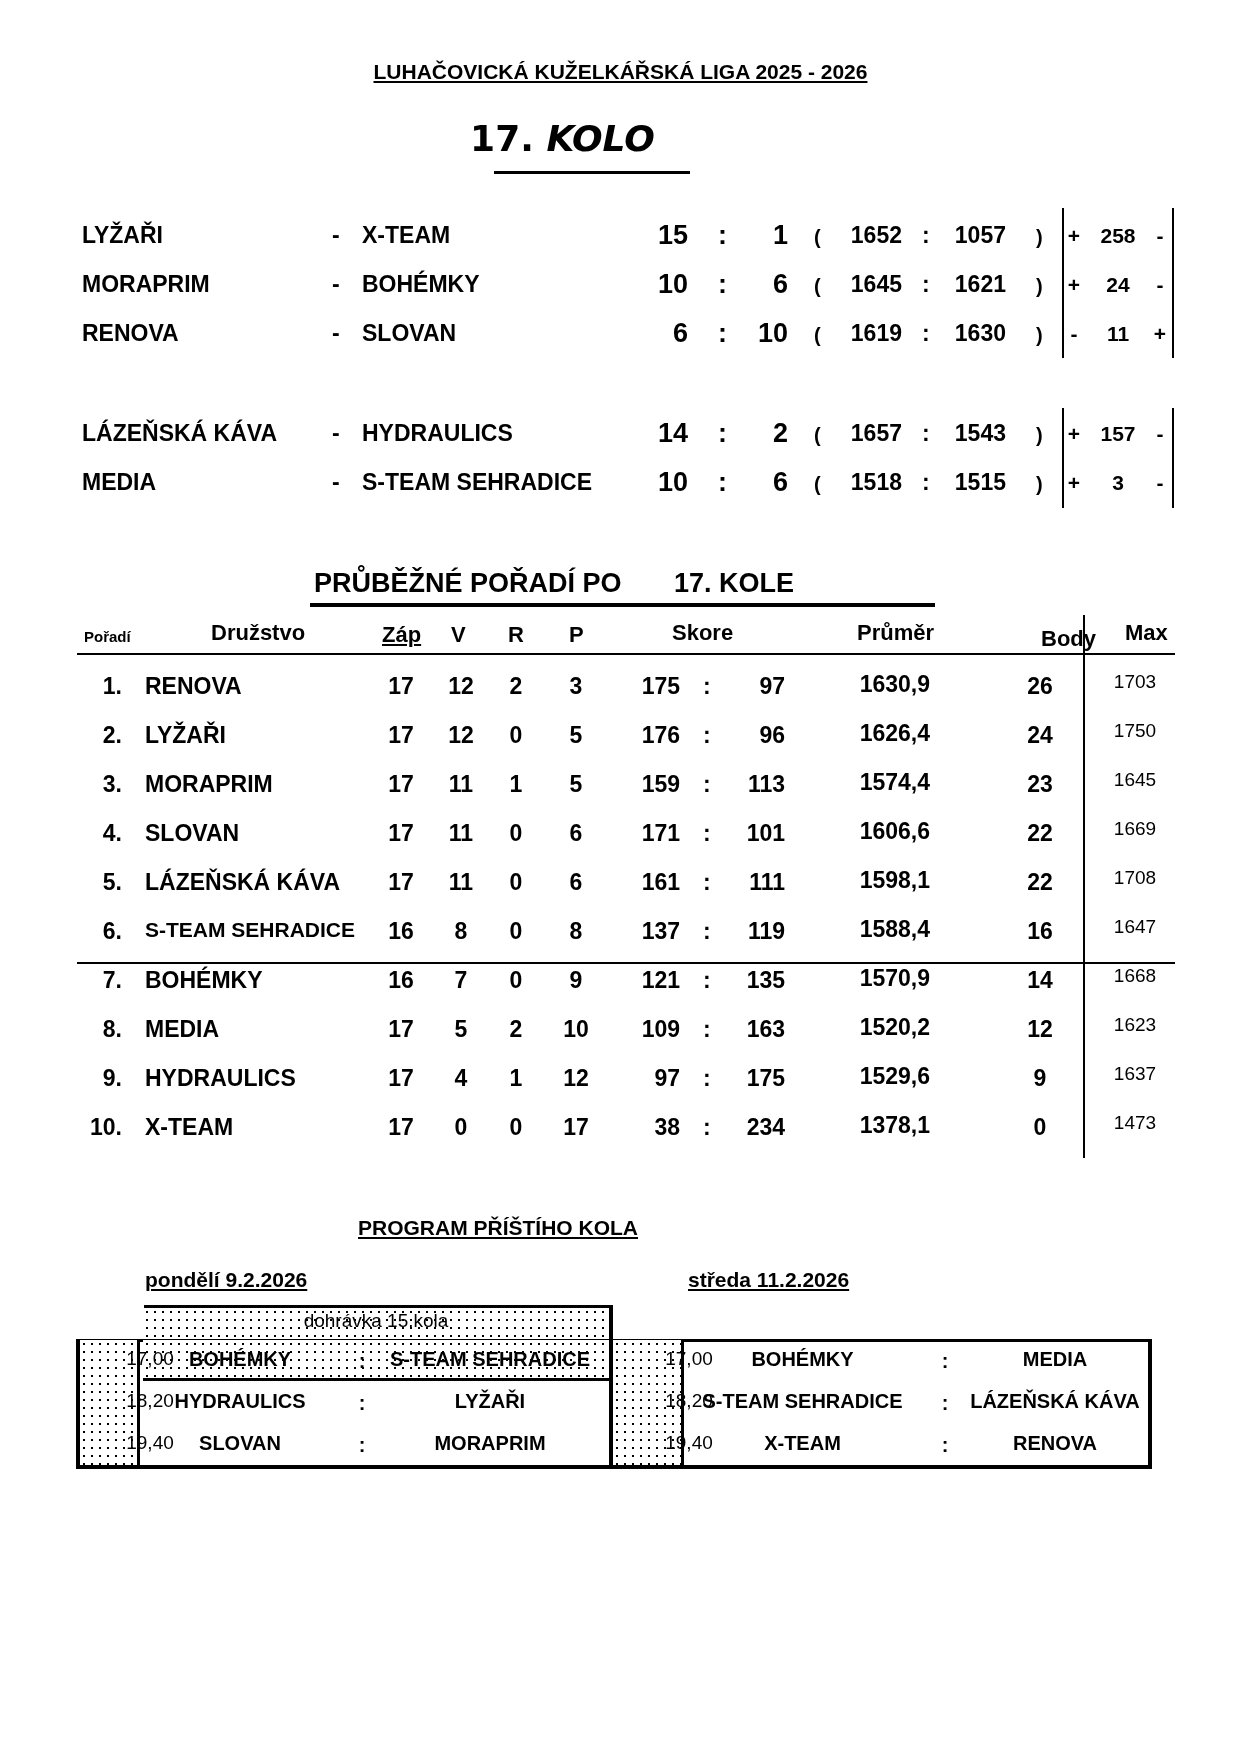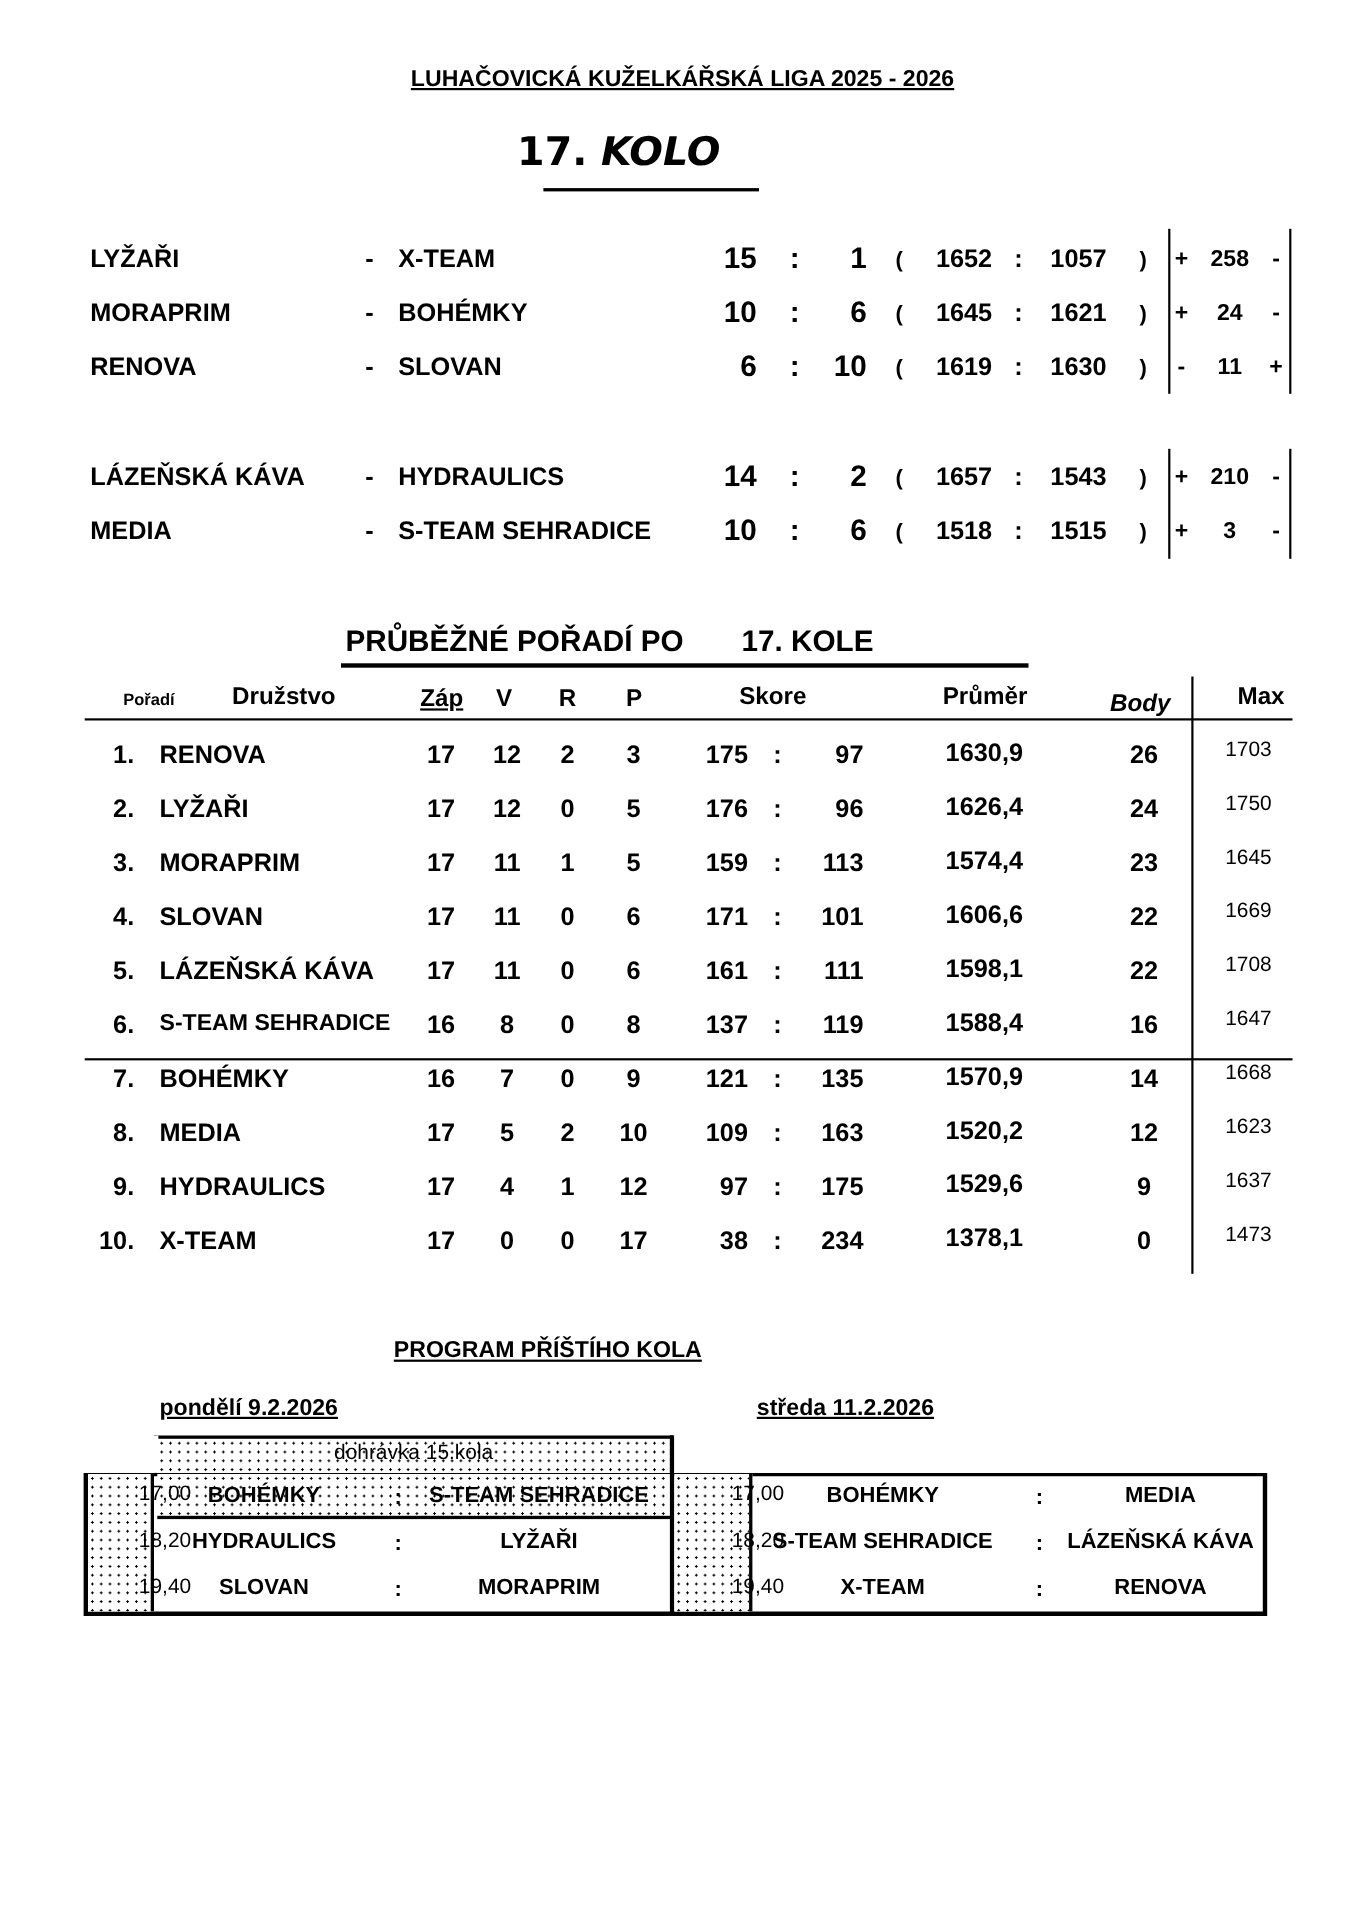--- a/index.html
+++ b/index.html
@@ -124,21 +124,21 @@
       <span class="m-away">HYDRAULICS</span>
       <span class="m-sh">14</span>
       <span class="m-c1">:</span>
       <span class="m-sa">2</span>
       <span class="m-p1">(</span>
       <span class="m-ph">1657</span>
       <span class="m-c2">:</span>
       <span class="m-pa">1543</span>
       <span class="m-p2">)</span>
       <span class="m-s1">+</span>
-      <span class="m-diff">210</span>
+      <span class="m-diff">157</span>
       <span class="m-s2">-</span>
     </div>
     <div class="match" style="top: 469px;">
       <span class="m-home">MEDIA</span>
       <span class="m-dash">-</span>
       <span class="m-away">S-TEAM SEHRADICE</span>
       <span class="m-sh">10</span>
       <span class="m-c1">:</span>
       <span class="m-sa">6</span>
       <span class="m-p1">(</span>
@@ -152,29 +152,29 @@
     </div>
   </div>
 <div class="vline" style="left:1062px;top:208px;height:150px;"></div>
 <div class="vline" style="left:1172px;top:208px;height:150px;"></div>
 <div class="vline" style="left:1062px;top:408px;height:100px;"></div>
 <div class="vline" style="left:1172px;top:408px;height:100px;"></div>
 
 <div class="abs st-title">PRŮBĚŽNÉ POŘADÍ PO       17. KOLE</div>
 <div class="abs st-title-line"></div>
 
-<span class="hdr" style="left:84px;top:628px;font-size:15px;margin-left:28px;">Pořadí</span>
+<span class="hdr" style="left:84px;top:628px;font-size:15px;">Pořadí</span>
 <span class="hdr" style="left:211px;top:620px;">Družstvo</span>
 <span class="hdr" style="left:382px;text-decoration:underline;">Záp</span>
 <span class="hdr" style="left:451px;">V</span>
 <span class="hdr" style="left:508px;">R</span>
 <span class="hdr" style="left:569px;">P</span>
 <span class="hdr" style="left:672px;top:620px;">Skore</span>
 <span class="hdr" style="left:857px;top:620px;">Průměr</span>
-<span class="hdr" style="left:1009px;top:626px;font-style:italic;">Body</span>
+<span class="hdr" style="left:1041px;top:626px;">Body</span>
 <span class="hdr" style="left:1125px;top:620px;">Max</span>
 <div class="abs hdr-line"></div>
 <div class="abs col-vline"></div>
 
 <div id="standings">
     <div class="row" style="top: 673px;">
       <span class="r-rank">1.</span>
       <span class="r-team">RENOVA</span>
       <span class="r-zap">17</span>
       <span class="r-v">12</span>

